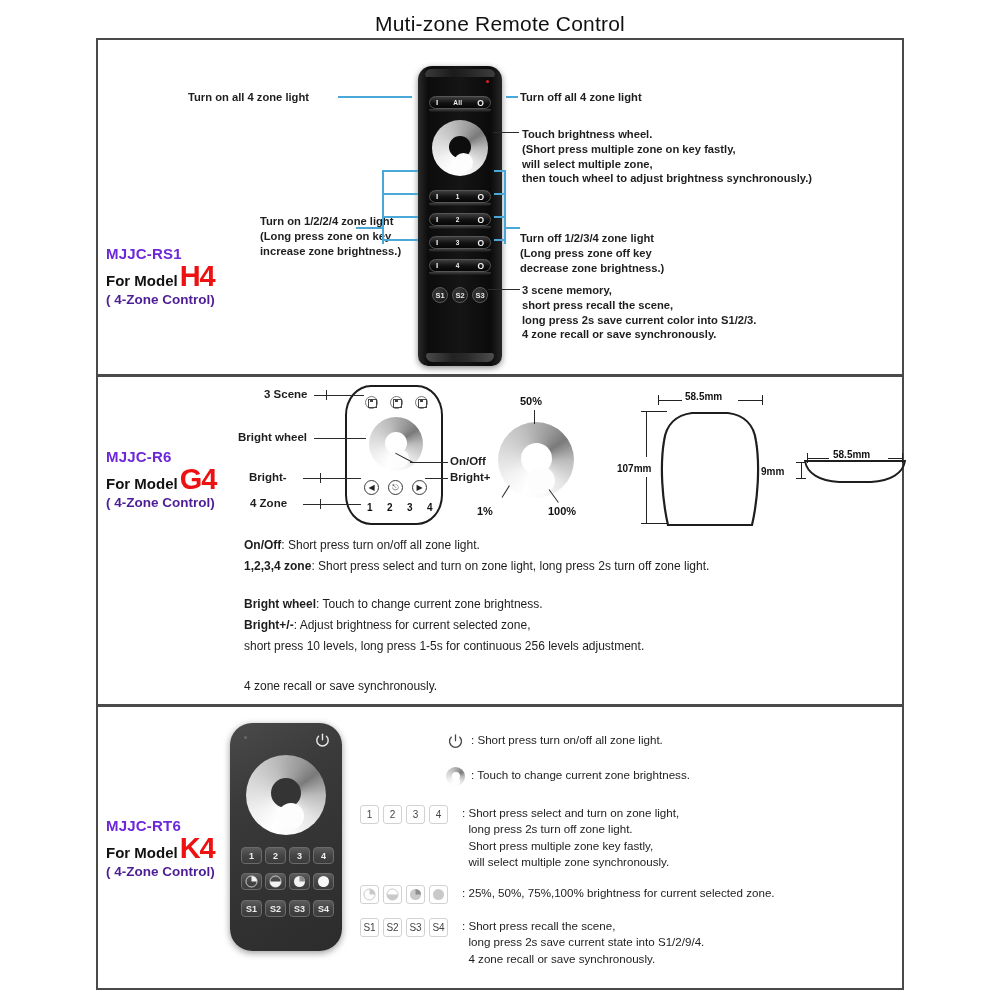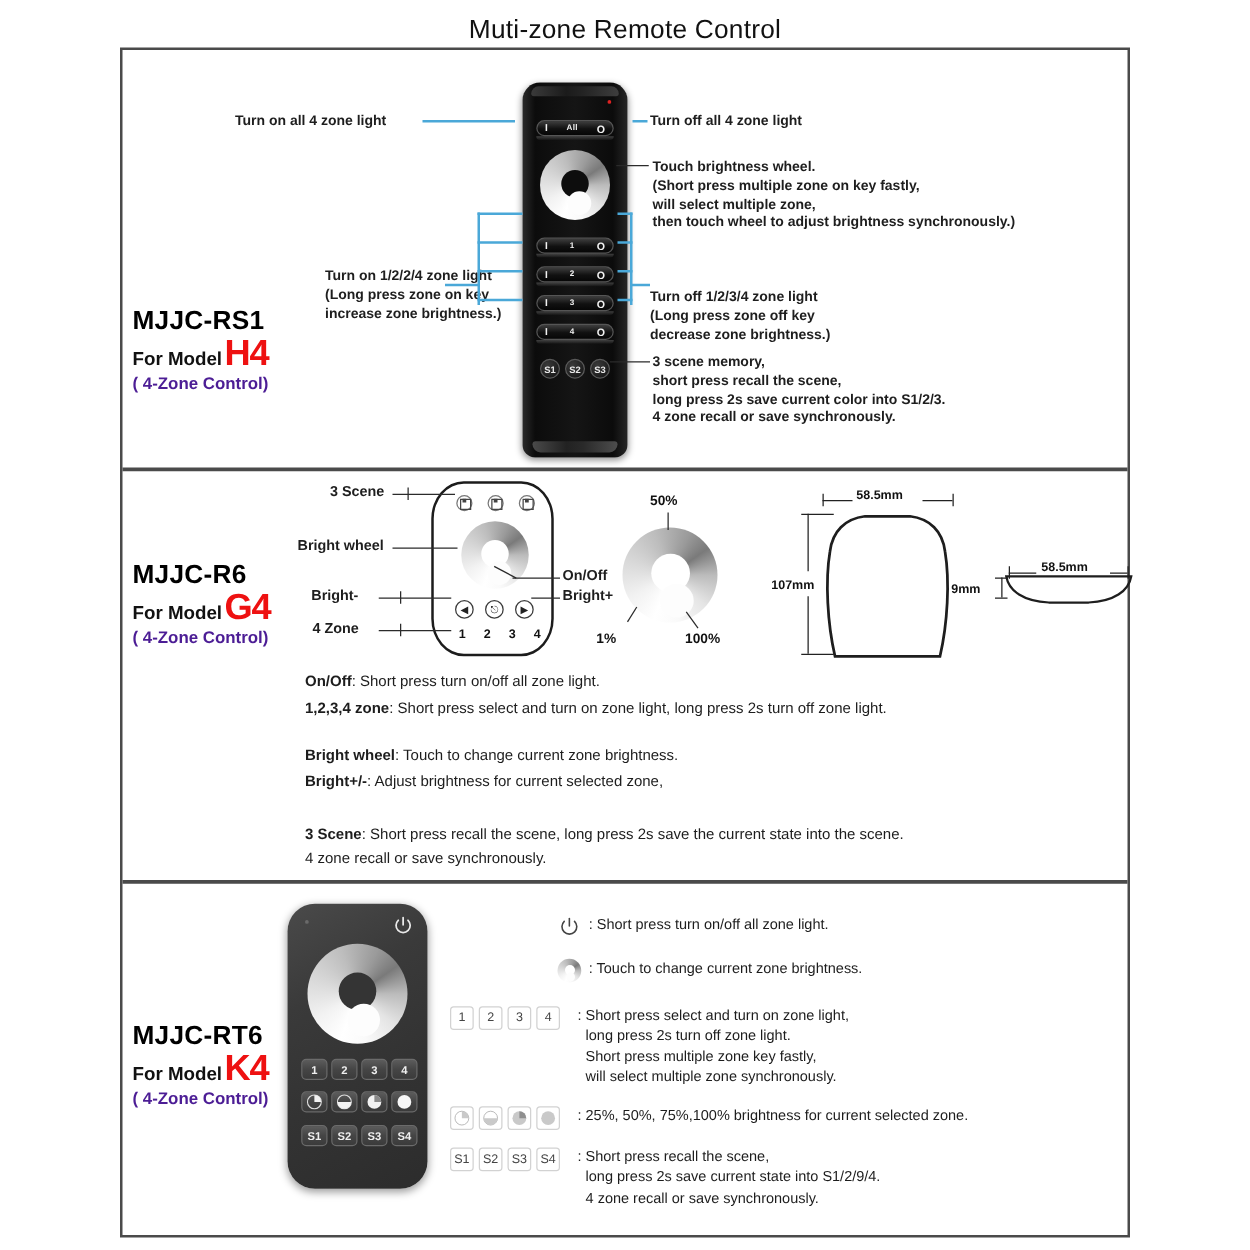--- a/index.html
+++ b/index.html
@@ -30,21 +30,21 @@
     border: 2px solid #4a4a4a;
     background: #fff;
   }
   .panel { position: relative; width: 100%; }
   .panel-1 { height: 337px; border-bottom: 3px solid #4a4a4a; }
   .panel-2 { height: 330px; border-bottom: 3px solid #4a4a4a; }
   .panel-3 { height: 279px; }
 
   
   .model-block { position: absolute; left: 8px; font-weight: bold; }
-  .model-code { font-size: 21px; color: #000000; letter-spacing: .2px; }
+  .model-code { font-size: 15px; color: #6d28d9; letter-spacing: .2px; }
   .model-for { font-size: 15px; color: #111; display: flex; align-items: baseline; gap: 2px; margin-top: 2px; }
   .model-big { color: #ee1111; font-size: 29px; font-weight: bold; line-height: .85; letter-spacing: -1px; }
   .model-zone { font-size: 13.5px; color: #4c1d95; margin-top: 3px; font-weight: bold; }
 
   
   .callout { position: absolute; font-size: 11.2px; font-weight: bold; color: #1e1e1e; line-height: 1.32; white-space: pre; }
 
   
   .ln { position: absolute; background: #2b2b2b; }
   .ln.h { height: 1px; }
@@ -384,21 +384,21 @@
     <div class="dim-ln h" style="left:698px; top:101px; width:10px;"></div>
 
     <svg style="position:absolute; left:705px; top:82px;" width="106" height="28">
       <path d="M2 2 L102 2 C100 14 88 22 68 23 L36 23 C16 22 4 14 2 2 Z" fill="none" stroke="#1e1e1e" stroke-width="1.8"></path>
     </svg>
 
     <div class="instr" style="top:162px;"><b>On/Off</b><span>: Short press turn on/off all zone light.</span></div>
     <div class="instr" style="top:183px;"><b>1,2,3,4 zone</b><span>: Short press select and turn on zone light, long press 2s turn off zone light.</span></div>
     <div class="instr" style="top:221px;"><b>Bright wheel</b><span>: Touch to change current zone brightness.</span></div>
     <div class="instr" style="top:242px;"><b>Bright+/-</b><span>: Adjust brightness  for current selected zone,</span></div>
-    <div class="instr" style="top:284px;"><b>3 Scene</b><span>: Short press recall the scene, long press 2s save the current state into the scene.</span></div>
+    <div class="instr" style="top:263px;"><b></b><span>short press 10 levels, long press 1-5s for continuous 256 levels adjustment.</span></div>
     <div class="instr" style="top:303px;"><b></b><span>4 zone recall or save synchronously.</span></div>
   </div>
 
   <div class="panel panel-3">
 
     <div class="model-block" style="top:110px;">
       <div class="model-code">MJJC-RT6</div>
       <div class="model-for">
         <span>For Model</span>
         <span class="model-big">K4</span>

